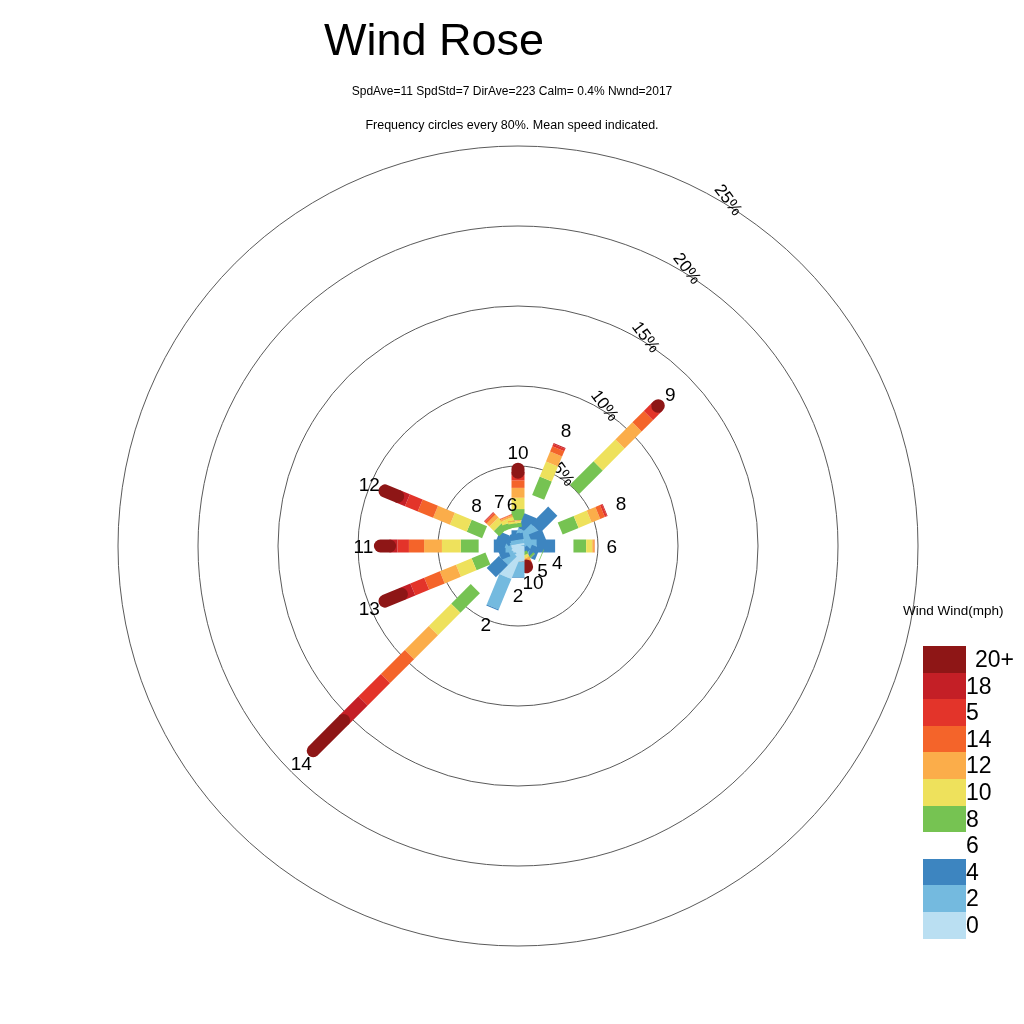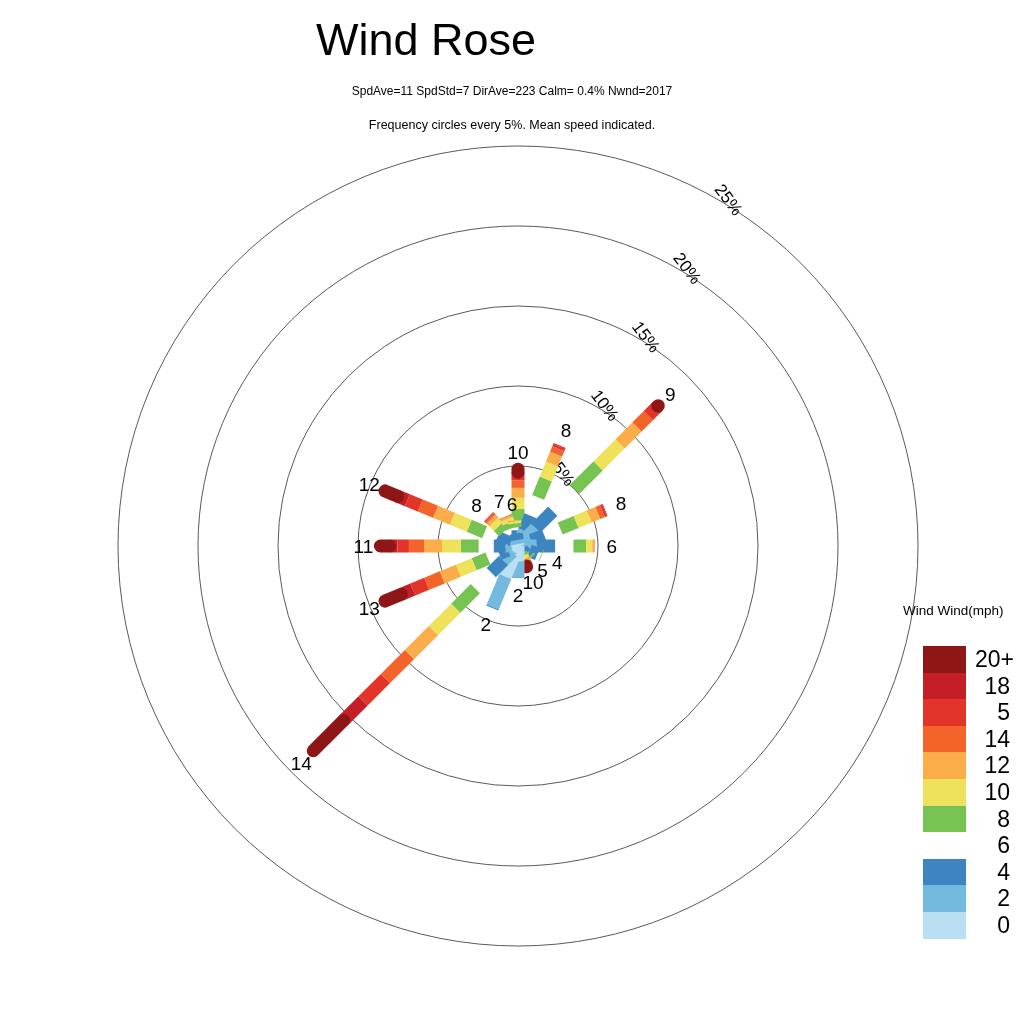--- a/index.html
+++ b/index.html
@@ -7,21 +7,21 @@
     width:1024px;height:1024px;
     background:#ffffff;
     font-family:"Liberation Sans", sans-serif;
     color:#000;
     overflow:hidden;
     position:relative;
   }
   #root{position:absolute;inset:0;}
 
   .title{
-    position:absolute;top:14px;left:0;width:852px;
+    position:absolute;top:14px;left:8px;width:852px;
     text-align:center;font-size:45px;font-weight:400;
     letter-spacing:0px;
   }
   .subtitle{
     position:absolute;top:84px;left:0;width:1024px;
     text-align:center;font-size:12px;font-weight:400;
   }
   .subsubtitle{
     position:absolute;top:118px;left:0;width:1024px;
     text-align:center;font-size:12.5px;font-weight:400;
@@ -50,30 +50,30 @@
   }
   .legend-swatch{
     width:43px;height:26.6px;display:block;
   }
   .legend-label{
     font-size:23px;
     width:58px;text-align:left;
     padding-left:9px;
     line-height:26.6px;
   }
-  .legend-label.narrow{text-align:right;width:44px;padding-right:14px;padding-left:0;}
+  .legend-label.narrow{text-align:left;width:44px;padding-right:14px;padding-left:0;}
 </style>
 </head>
 <body>
 
 <div id="root">
 
   <div class="title">Wind Rose</div>
   <div class="subtitle">SpdAve=11  SpdStd=7  DirAve=223   Calm= 0.4%  Nwnd=2017</div>
-  <div class="subsubtitle">Frequency circles every 5%. Mean speed indicated.</div>
+  <div class="subsubtitle">Frequency circles every 80%. Mean speed indicated.</div>
 
   <svg class="rose" id="rose-svg" viewBox="0 0 1024 1024">
     <g id="rings">
         <circle cx="518" cy="546" r="80" class="ringpath"></circle>
         <circle cx="518" cy="546" r="160" class="ringpath"></circle>
         <circle cx="518" cy="546" r="240" class="ringpath"></circle>
         <circle cx="518" cy="546" r="320" class="ringpath"></circle>
         <circle cx="518" cy="546" r="400" class="ringpath"></circle>
       </g>
     <g id="ring-labels">

